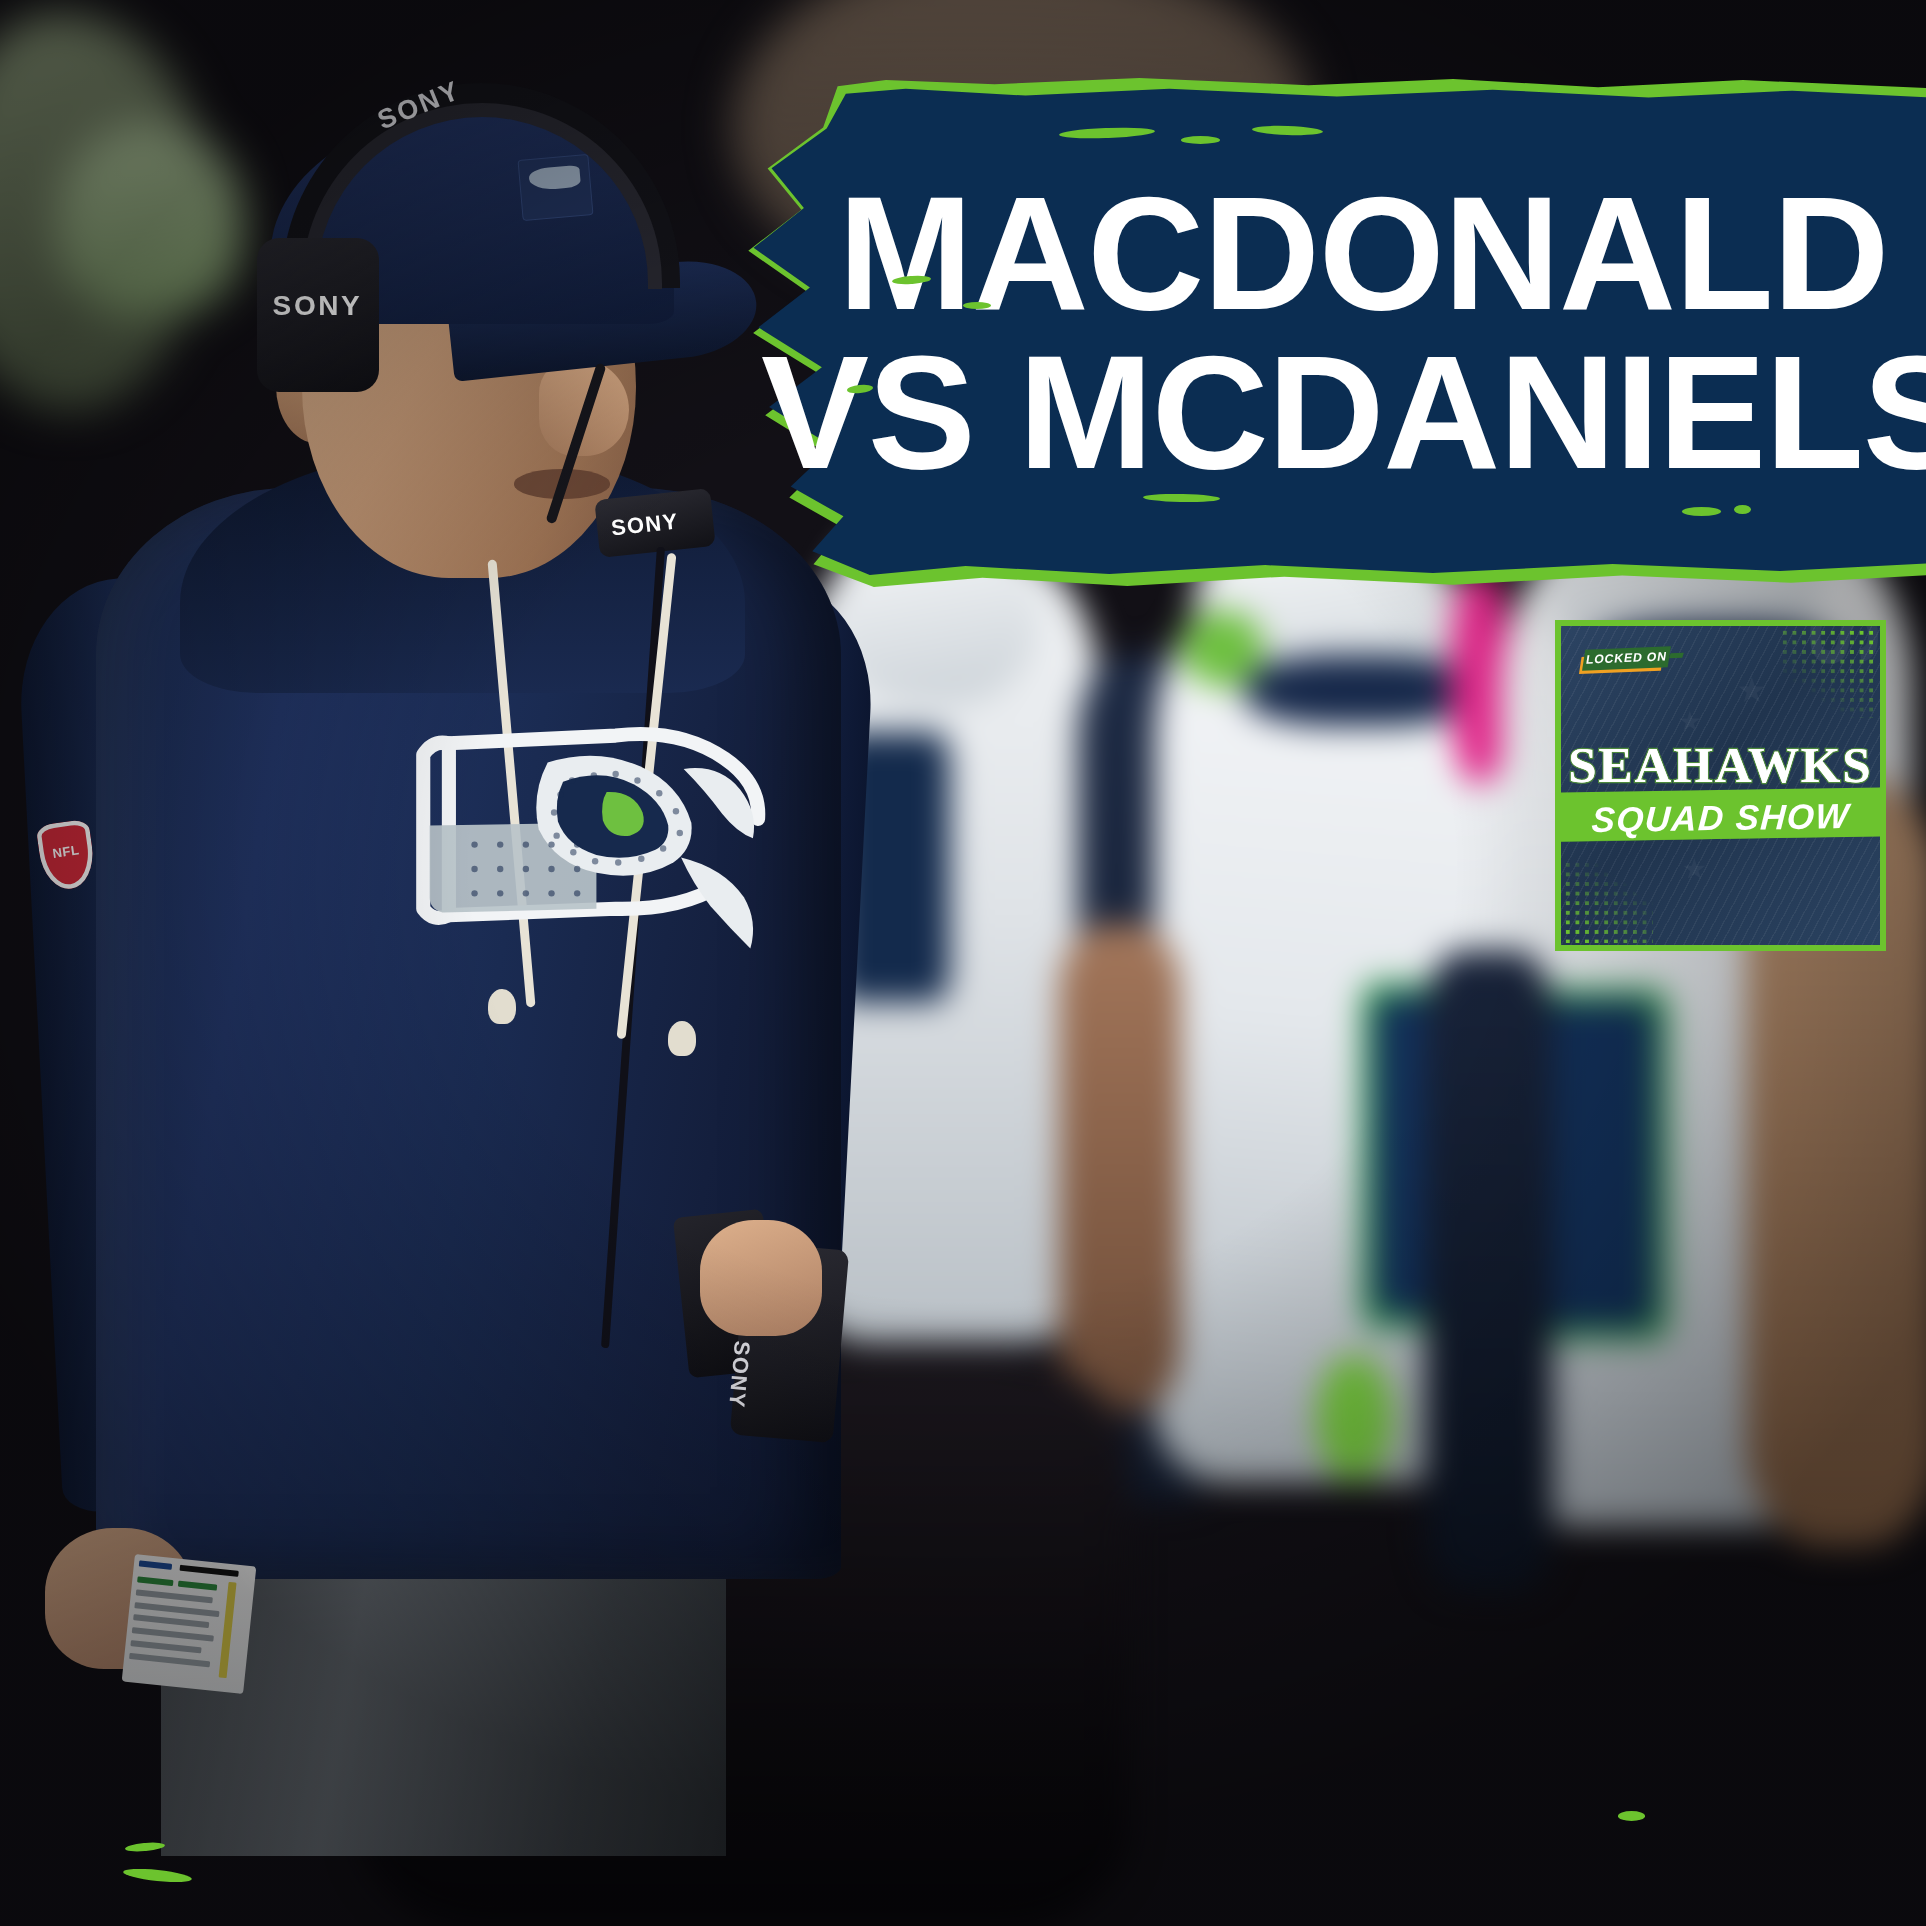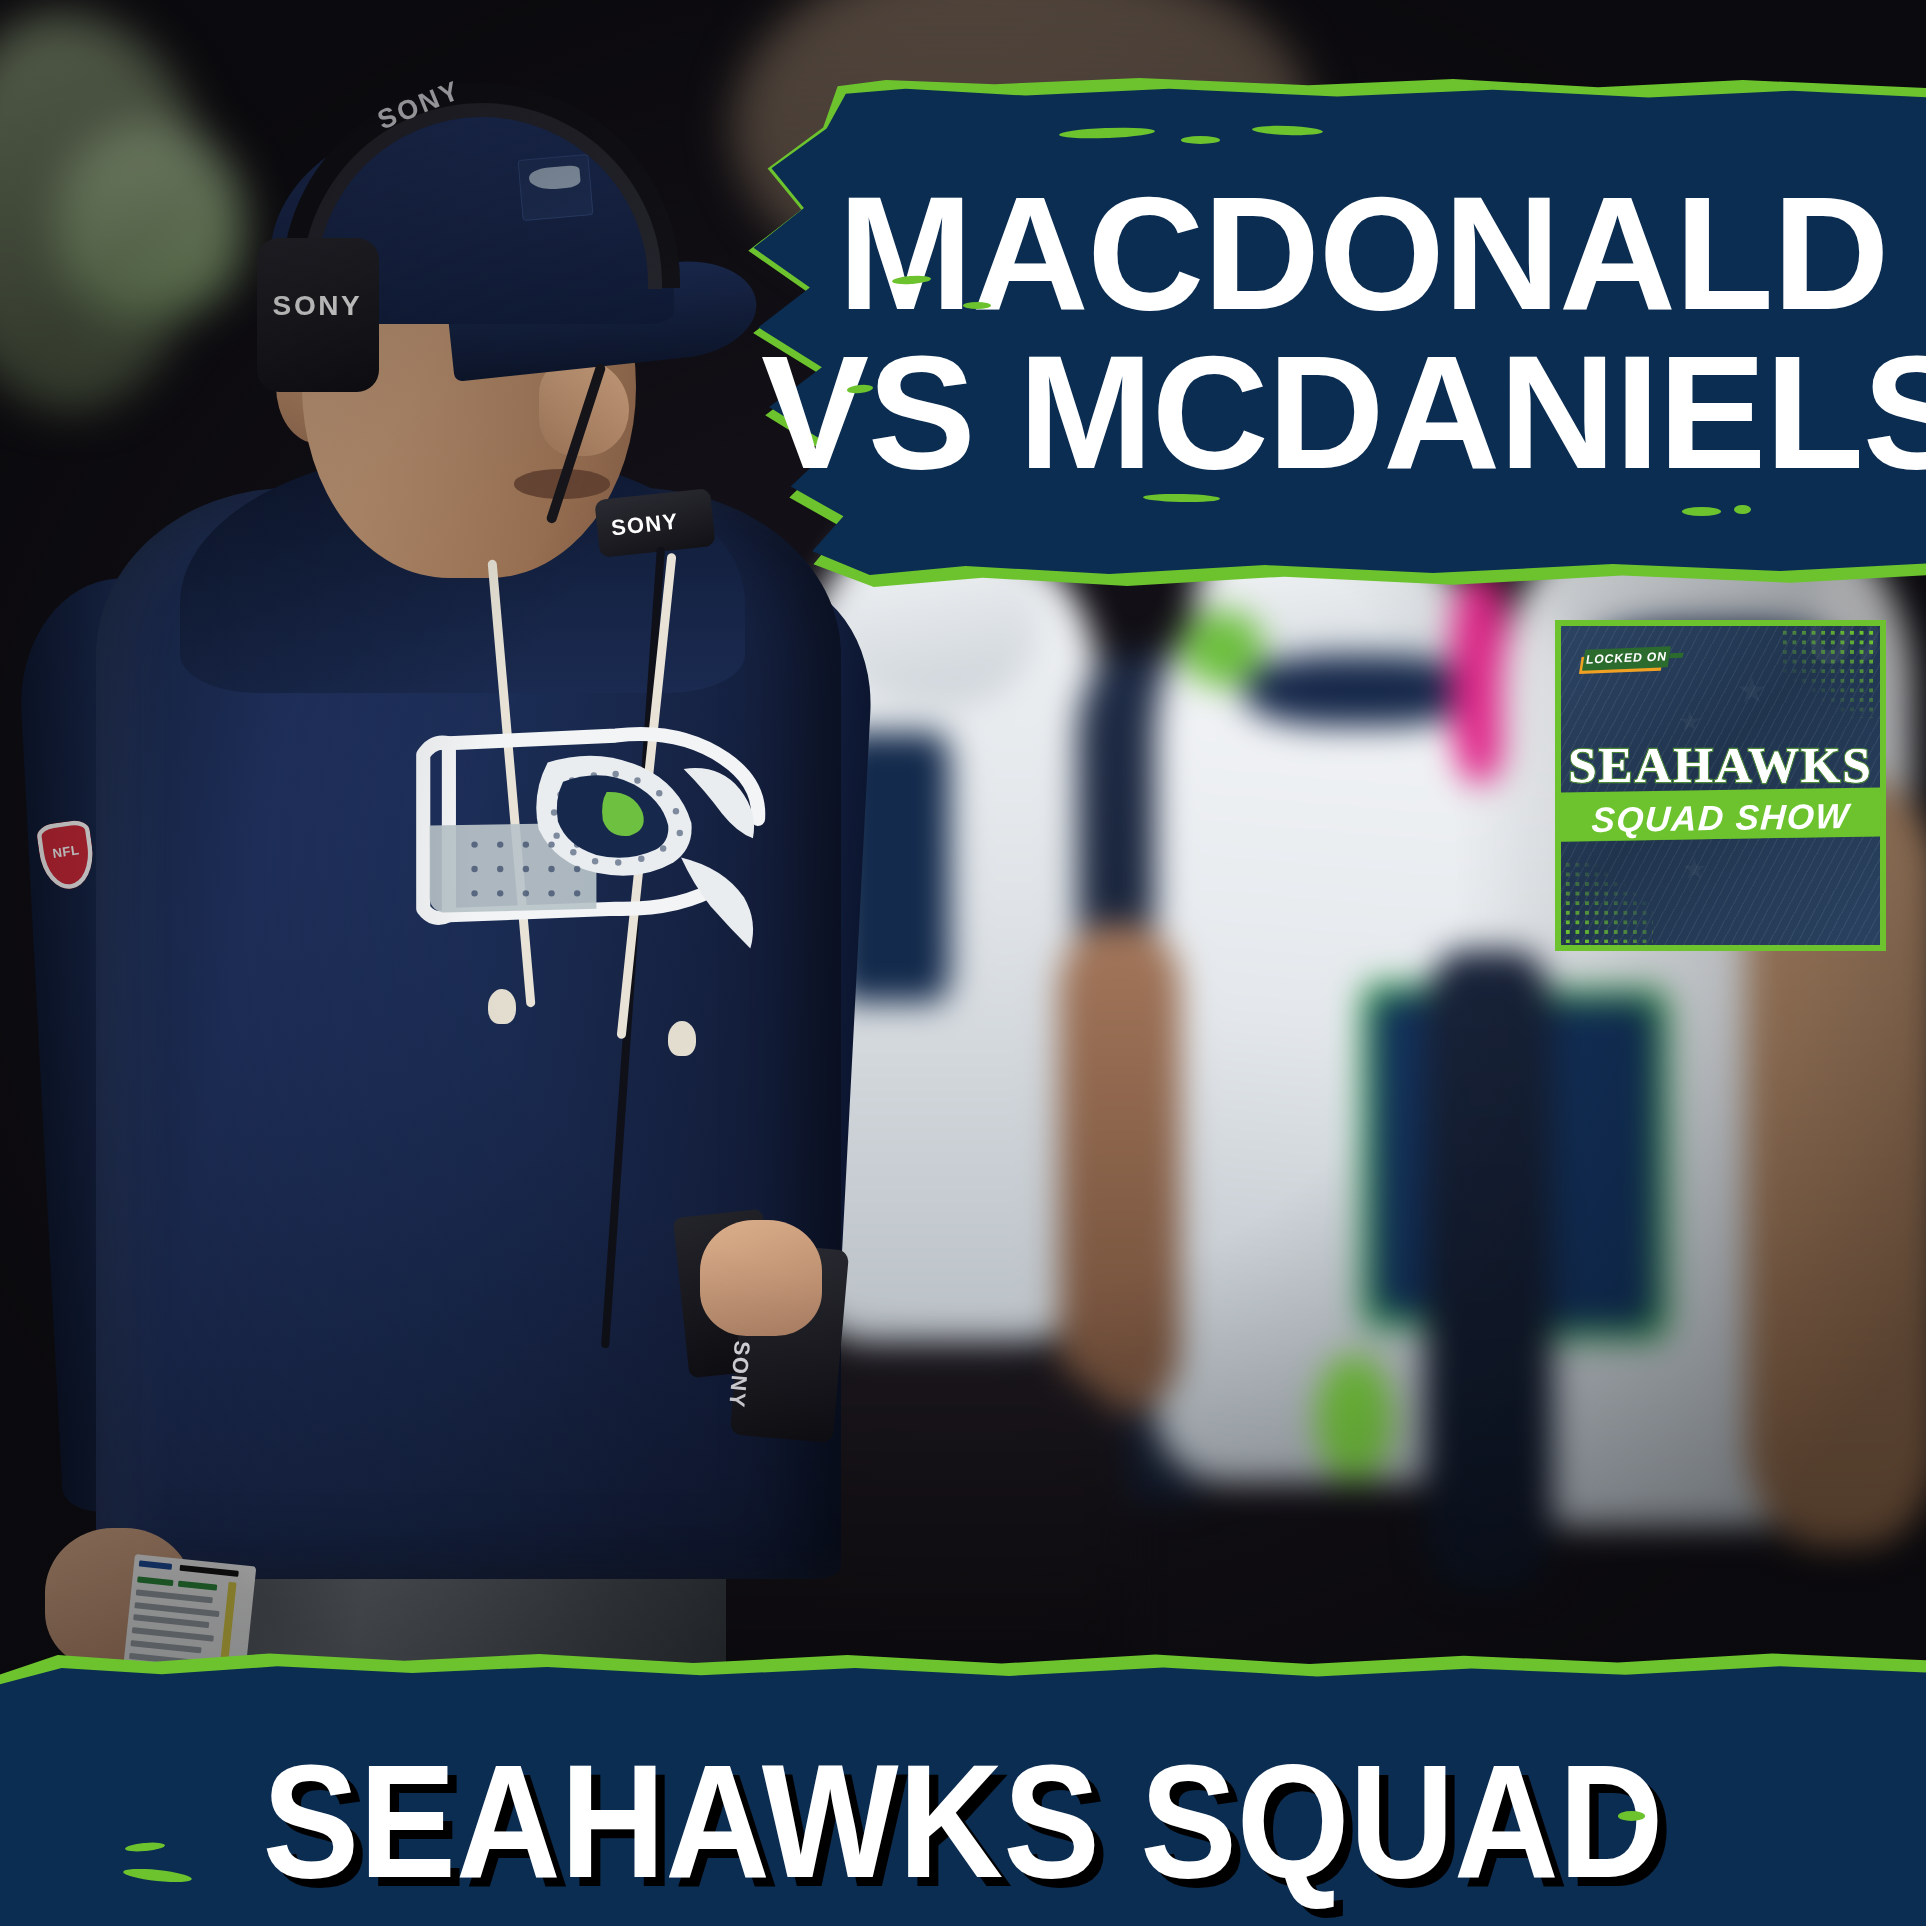--- a/index.html
+++ b/index.html
@@ -598,23 +598,18 @@
 
       <div class="badge-word">SEAHAWKS</div>
 
       <div class="badge-brush"></div>
       <div class="badge-stripe">
         <div class="badge-stripe-txt">SQUAD SHOW</div>
       </div>
     </div>
   </div>
 
-  <div class="bottom">
-    <div class="bb-green"></div>
-    <div class="bb-navy"></div>
-    <div class="bb-title">SEAHAWKS SQUAD</div>
-  </div>
   <div class="bb-fleck bf1"></div>
   <div class="bb-fleck bf2"></div>
   <div class="bb-fleck bf3"></div>
 
 </div>
 
 
 </body></html>

